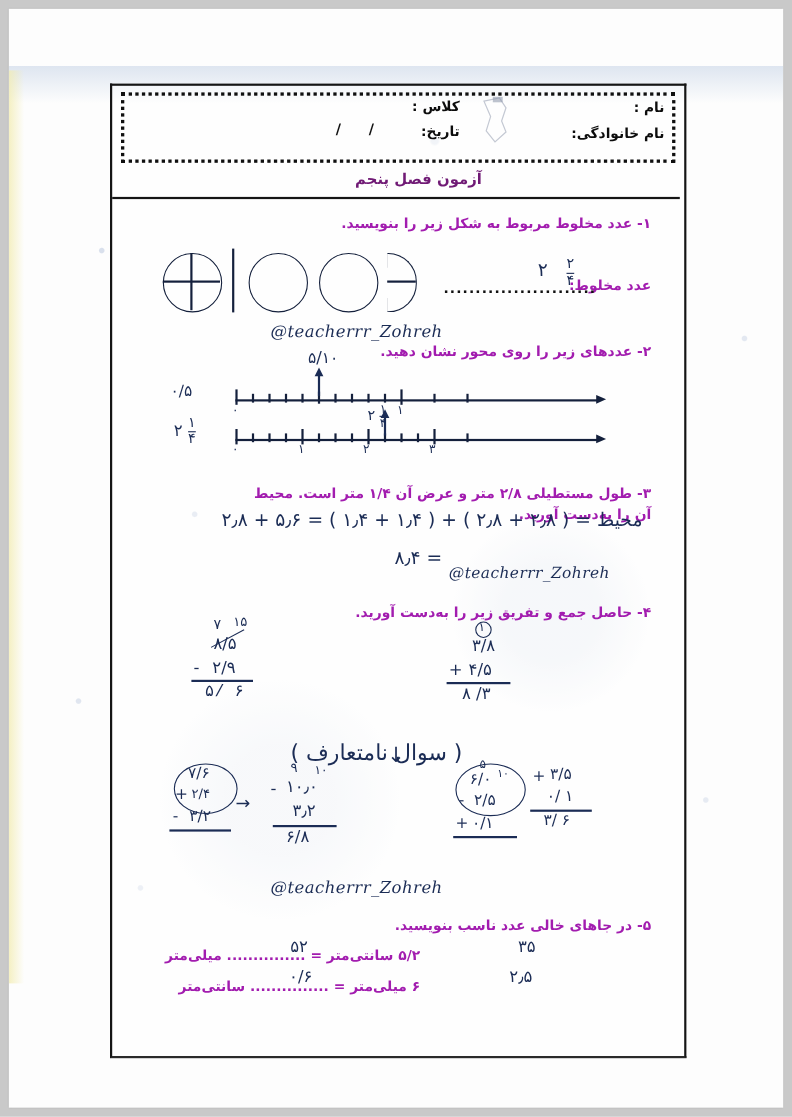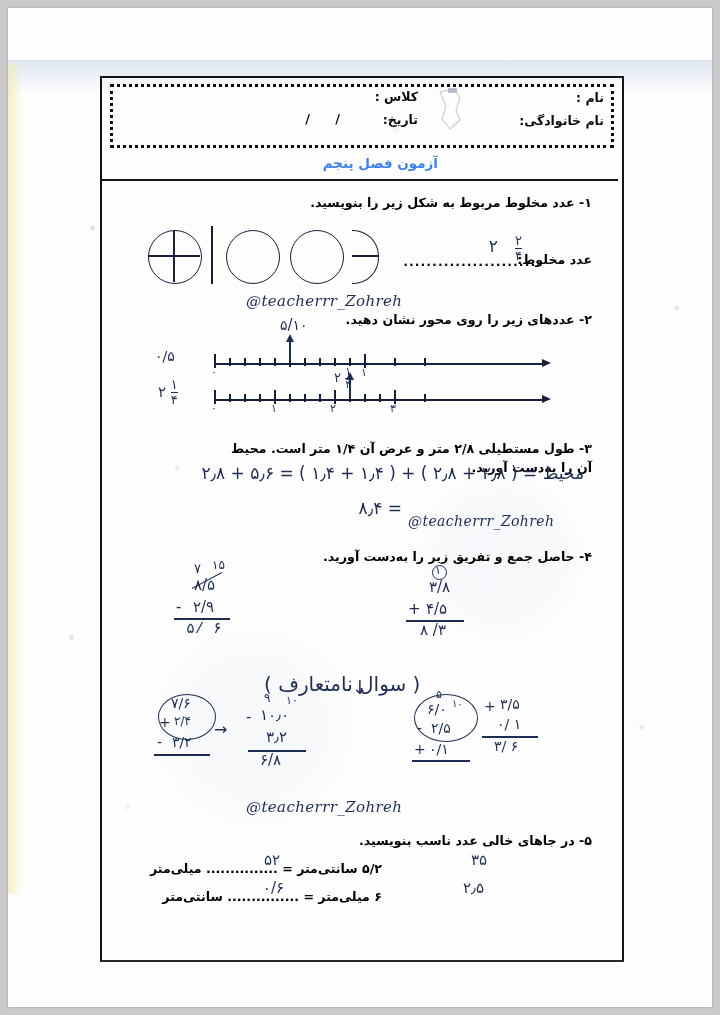--- a/index.html
+++ b/index.html
@@ -46,25 +46,25 @@
   .hr-class{right:200px;top:11px;}
   .hr-date{right:200px;top:34px;}
   .dateslash{position:absolute;font-size:13px;font-weight:bold;color:#111;}
   .ds1{right:278px;top:33px;} .ds2{right:308px;top:33px;}
   .stamp{position:absolute;right:150px;top:8px;width:34px;height:46px;
       opacity:.5;color:#2b3c63;font-size:10px;}
 
   .titlebar{position:absolute;left:94px;top:143px;width:516px;height:28px;
       border-bottom:2px solid #151515;}
   .title{position:absolute;right:180px;top:4px;font-size:13.5px;font-weight:bold;
-      color:#3b82f6;direction:rtl;}
+      color:#701a75;direction:rtl;}
 
   
   .q{position:absolute;direction:rtl;text-align:right;font-size:12.6px;
-     font-weight:bold;color:#000000;line-height:1.5;}
+     font-weight:bold;color:#a21caf;line-height:1.5;}
 
   
   .hw{position:absolute;color:#1b2c55;font-family:"DejaVu Sans",sans-serif;
       font-weight:500;letter-spacing:.5px;}
   .sig{font-size:15px;color:#1b2c55;font-family:"DejaVu Serif",serif;font-style:italic;
        letter-spacing:.4px;}
 
   
   .circ{position:absolute;width:52px;height:52px;border:1.6px solid #14203c;
         border-radius:50%;}

